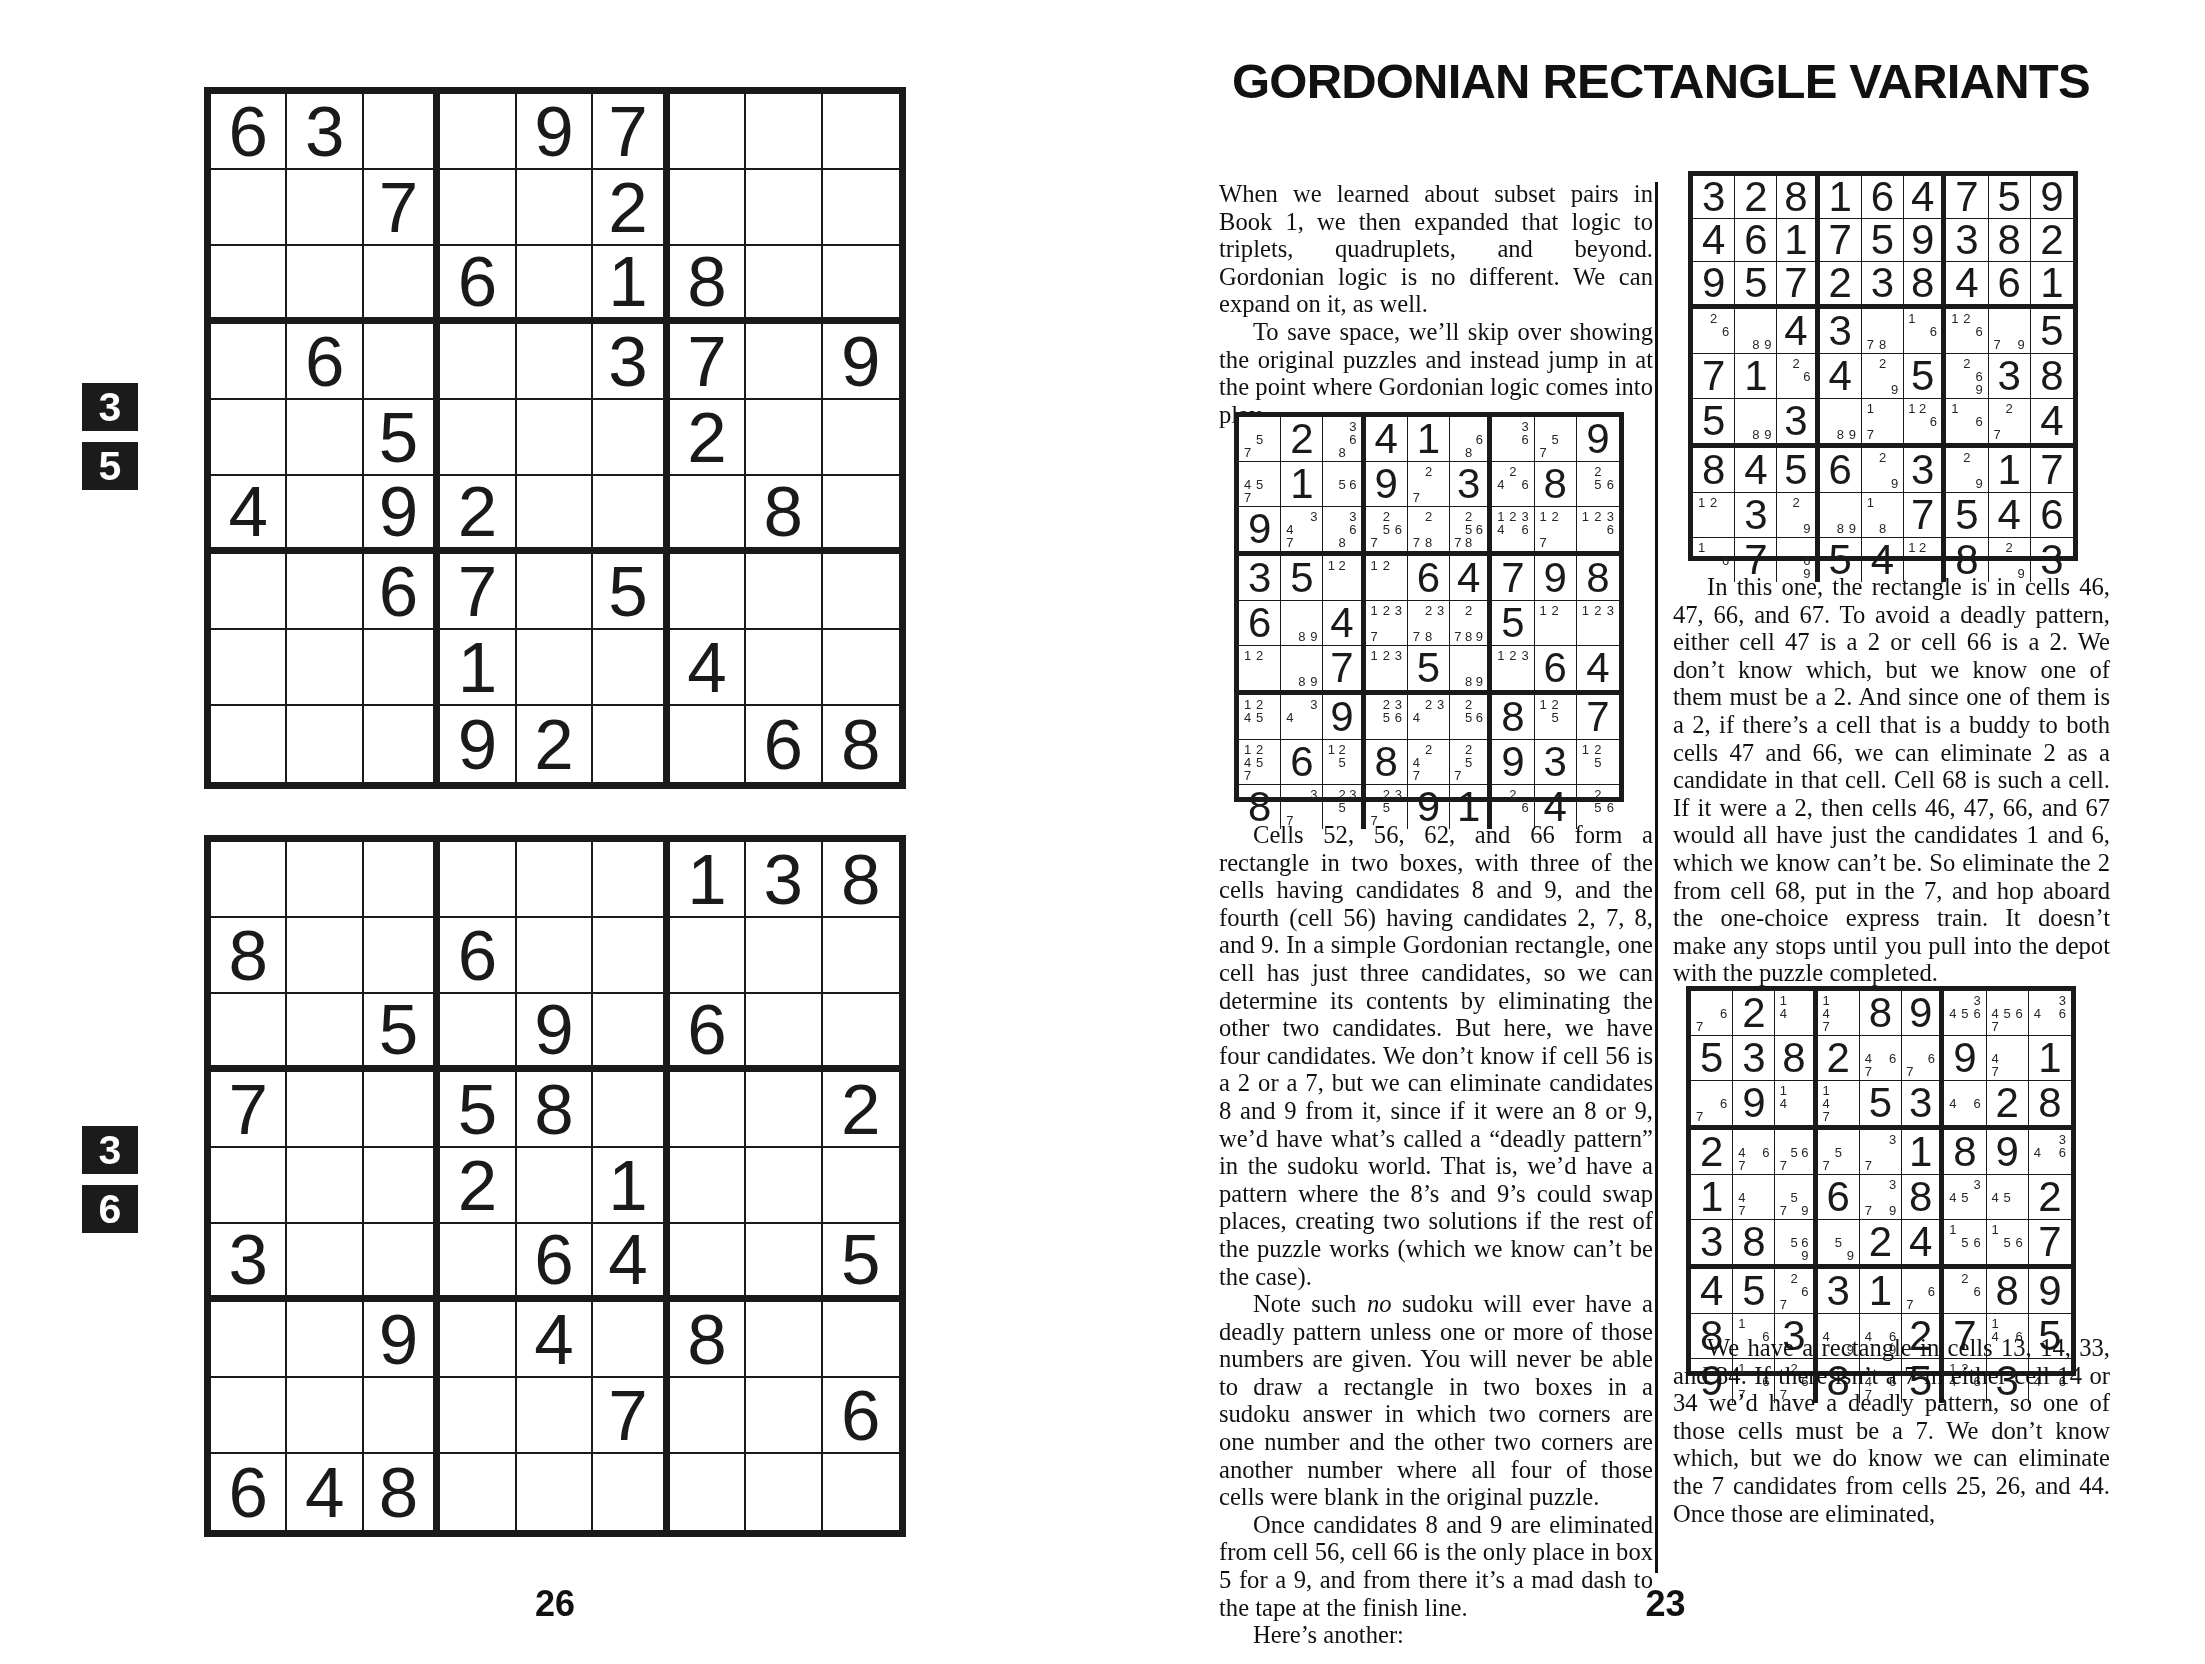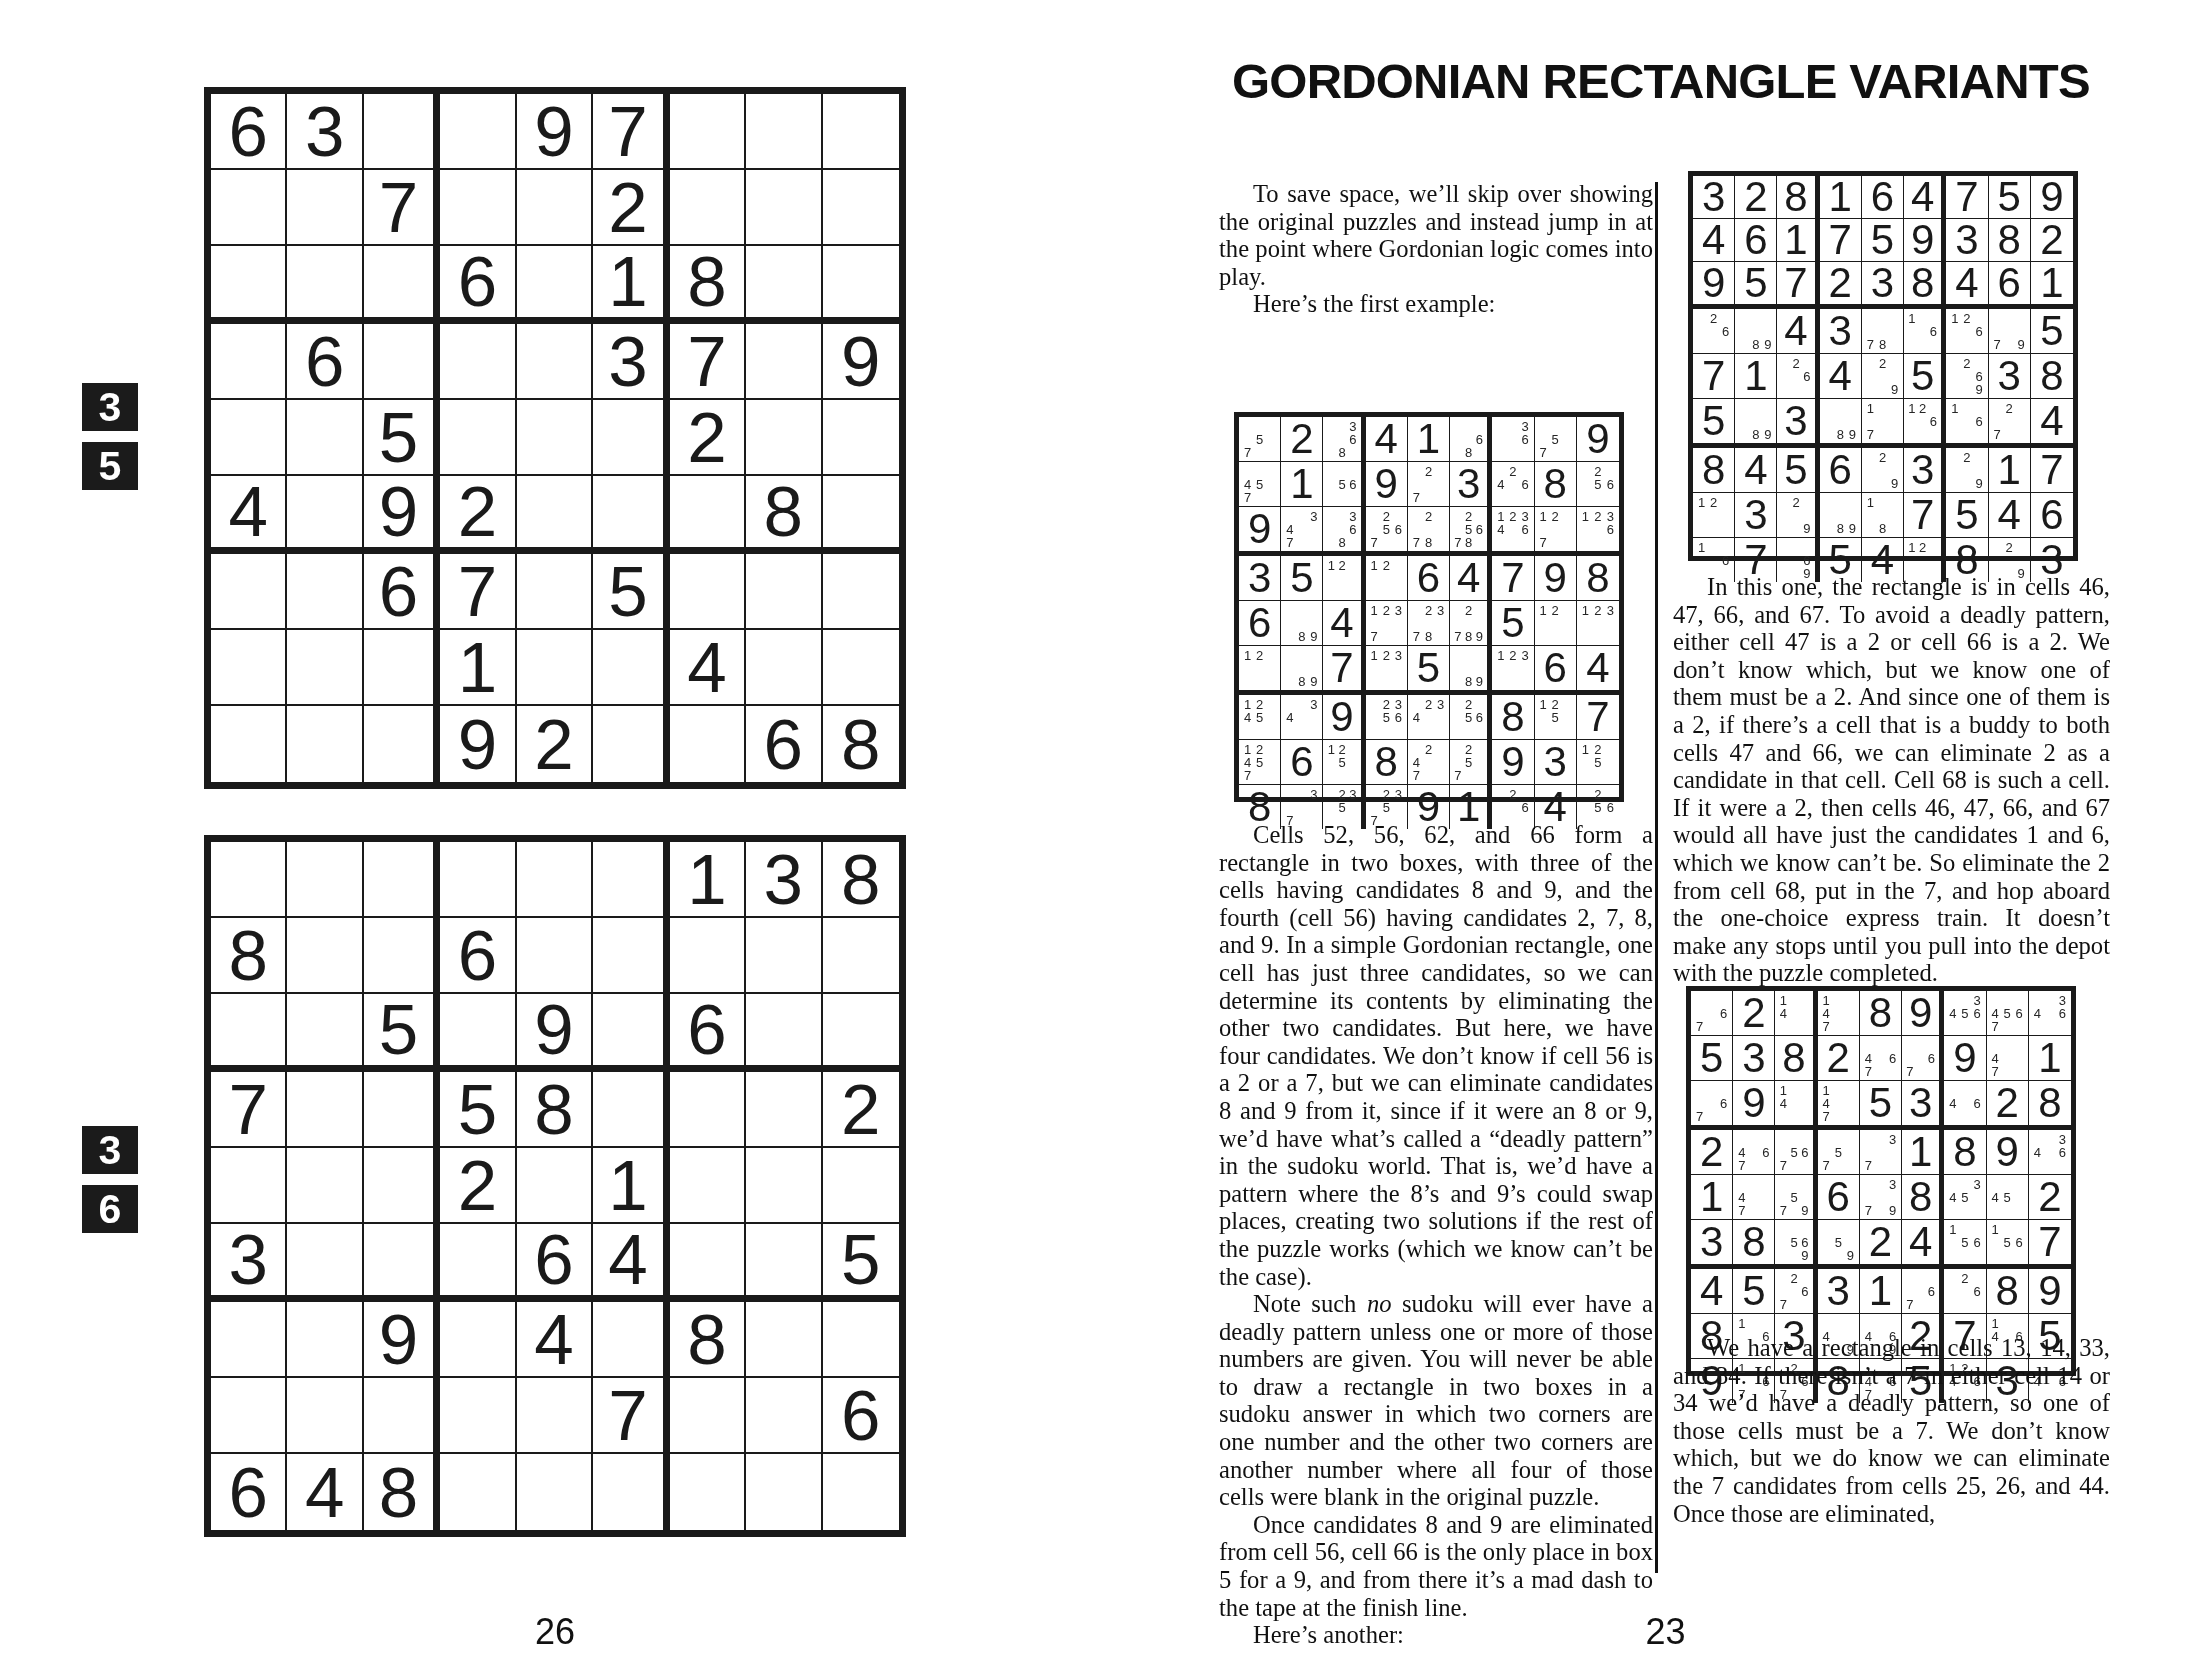--- a/index.html
+++ b/index.html
@@ -41,22 +41,22 @@
   .title { position:absolute; margin:13px; font-family:"Liberation Sans",sans-serif; font-weight:bold;
            font-size:49px; letter-spacing:-0.8px; color:#111; white-space:nowrap; }
 
   .bodytext { position:absolute; font-family:"Liberation Serif",serif; font-size:24.6px;
               line-height:27.6px; color:#111; text-align:justify; }
   .bodytext p { margin:0; text-indent:34px; }
   .bodytext p.flush { text-indent:0; }
 
   .divider { position:absolute; left:1655px; top:182px; width:2.5px; height:1391px; background:#111; }
 
-  .pagenum { position:absolute; font-family:"Liberation Sans",sans-serif; font-weight:normal;
-             font-size:36px; color:#111; text-align:center;margin-top:28px; }
+  .pagenum { position:absolute; font-family:"Liberation Sans",sans-serif; font-weight:bold;
+             font-size:36px; color:#111; text-align:center; }
 </style>
 </head>
 <body>
 
 <div class="sheet">
 
   <section>
     <div class="numbox" style="left:82px; top:383px;">3</div>
     <div class="numbox" style="left:82px; top:442px;">5</div>
     <div class="biggrid" style="left:204px; top:87px;">
@@ -339,20 +339,21 @@
 
     <div class="pagenum" style="left:204px; top:1583px; width:702px;">26</div>
   </section>
 
   <section>
     <h1 class="title" style="left:1219px; top:40px;">GORDONIAN RECTANGLE VARIANTS</h1>
 
     <div class="divider"></div>
 
     <div class="bodytext" style="left:1219px; top:180px; width:434px;">
+      <p class="flush">When we learned about subset pairs in Book 1, we then expanded that logic to triplets, quadruplets, and beyond. Gordonian logic is no different. We can expand on it, as well.</p>
       <p>To save space, we’ll skip over showing the original puzzles and instead jump in at the point where Gordonian logic comes into play.</p>
       <p>Here’s the first example:</p>
     </div>
 
     <div class="smgrid" style="left:1234px; top:412px;">
         <div class="cell cands">
           <span class="cand" style="grid-area: 2 / 2;">5</span>
           <span class="cand" style="grid-area: 3 / 1;">7</span>
         </div>
         <div class="cell">

